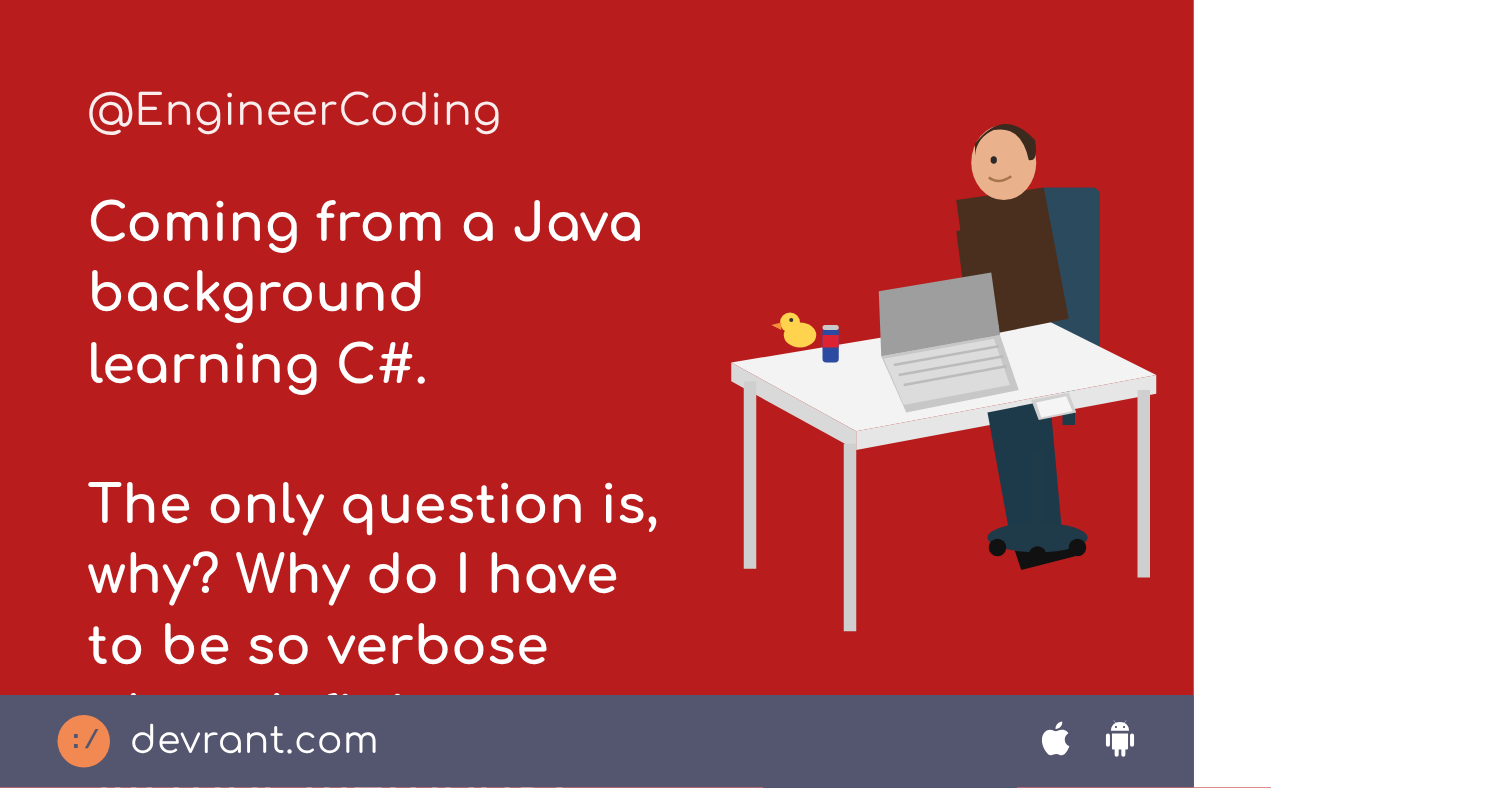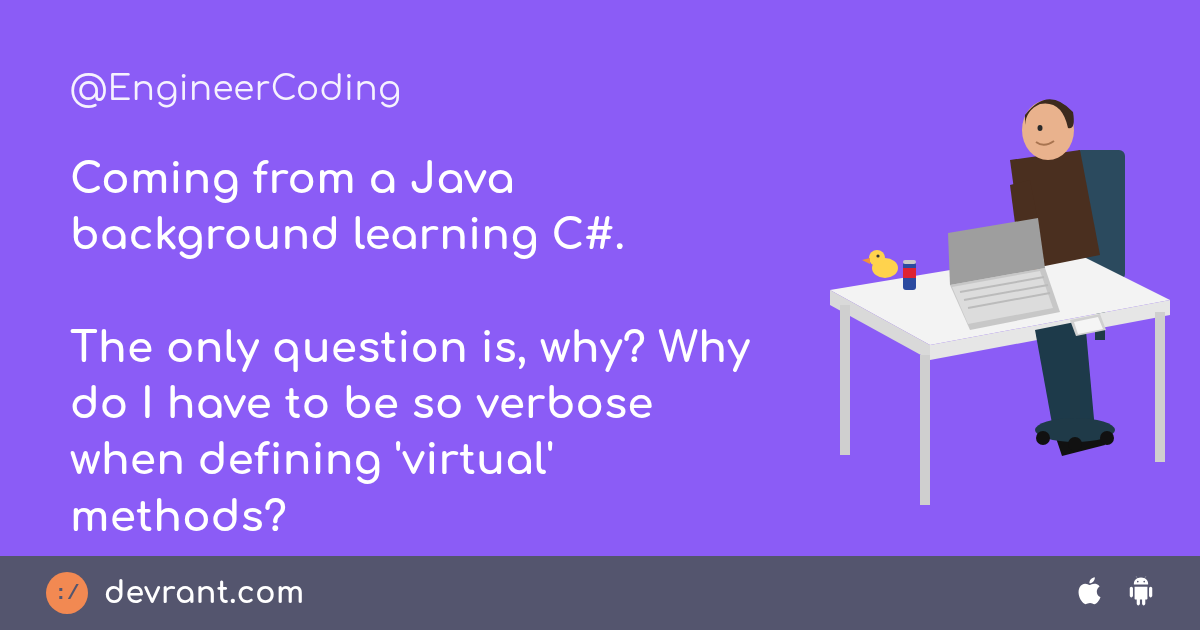--- a/index.html
+++ b/index.html
@@ -1,18 +1,18 @@
 <!DOCTYPE html>
 <html><head>
 <meta charset="utf-8">
 <style>
   * { margin: 0; padding: 0; box-sizing: border-box; }
   html, body { width: 1200px; height: 630px; overflow: hidden; font-family: 'Comfortaa', 'Trebuchet MS', sans-serif; }
   .card {
-    width: 1200px; height: 630px; background: #8b5cf6; position: relative;
+    width: 955px; height: 630px; background: #b91c1c; position: relative;
   }
   .content {
     position: absolute; left: 70px; top: 70px; right: 420px;
   }
   .username {
     color: #ffffff; font-size: 34px; font-weight: 400; opacity: 0.92; letter-spacing: 0.5px;
     margin-bottom: 44px;
   }
   .rant {
     color: #ffffff; font-size: 42px; line-height: 1.34; font-weight: 700; letter-spacing: 0.3px;
@@ -25,21 +25,21 @@
     position: absolute; left: 0; bottom: 0; width: 100%; height: 74px;
     background: #54556e; display: flex; align-items: center; padding: 0 46px;
     justify-content: space-between;
   }
   .footer-left { display: flex; align-items: center; gap: 16px; }
   .logo-badge {
     width: 42px; height: 42px; border-radius: 50%; background: #f28952;
     display: flex; align-items: center; justify-content: center;
     color: #54556e; font-family: 'Courier New', monospace; font-size: 21px; font-weight: 700;
   }
-  .brand { color: #ffffff; font-size: 30px; font-weight: 700; letter-spacing: 0.5px; }
+  .brand { color: #ffffff; font-size: 30px; font-weight: 400; letter-spacing: 0.5px; }
   .footer-right { display: flex; align-items: center; gap: 26px; color: #fff; }
   .footer-right svg { fill: #fff; }
 </style>
 </head>
 <body>
 
 <div class="card">
 
   <div class="content">
     <div class="username">@EngineerCoding</div>

